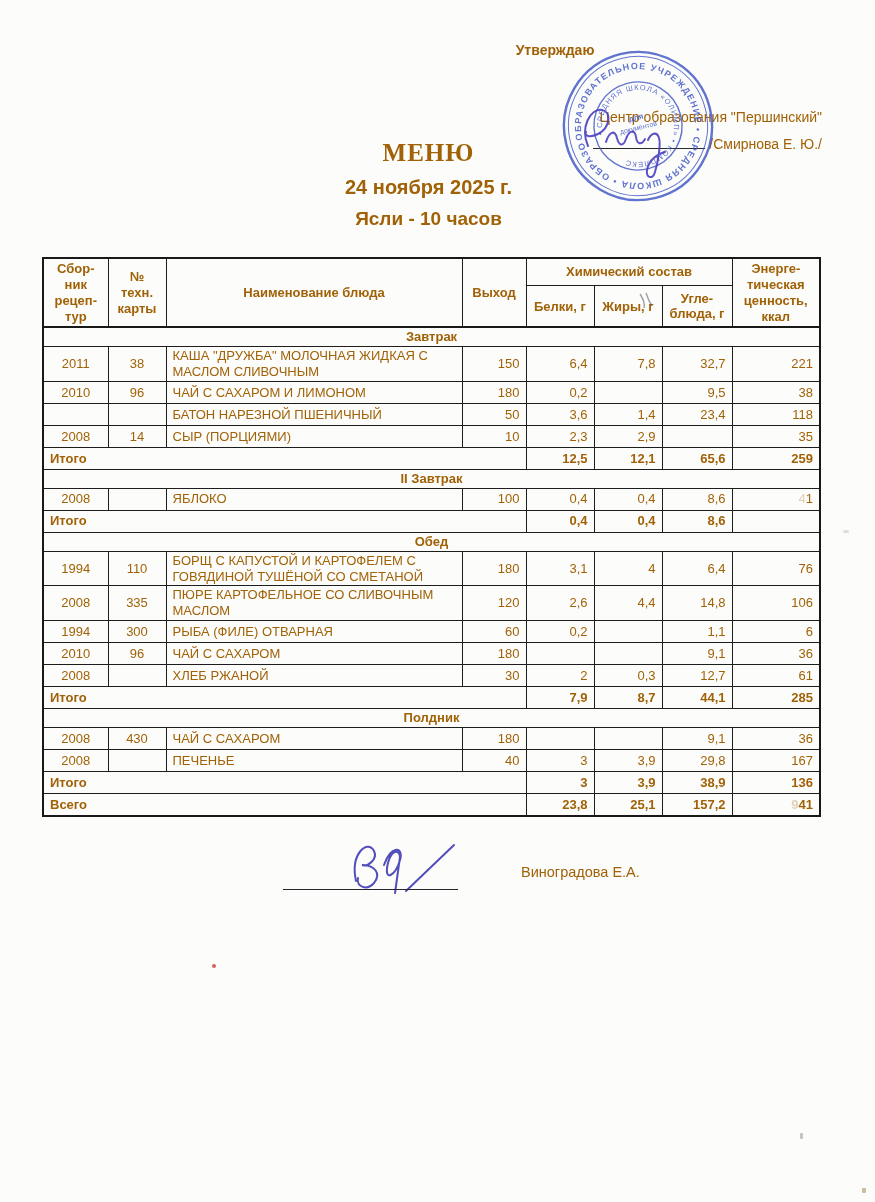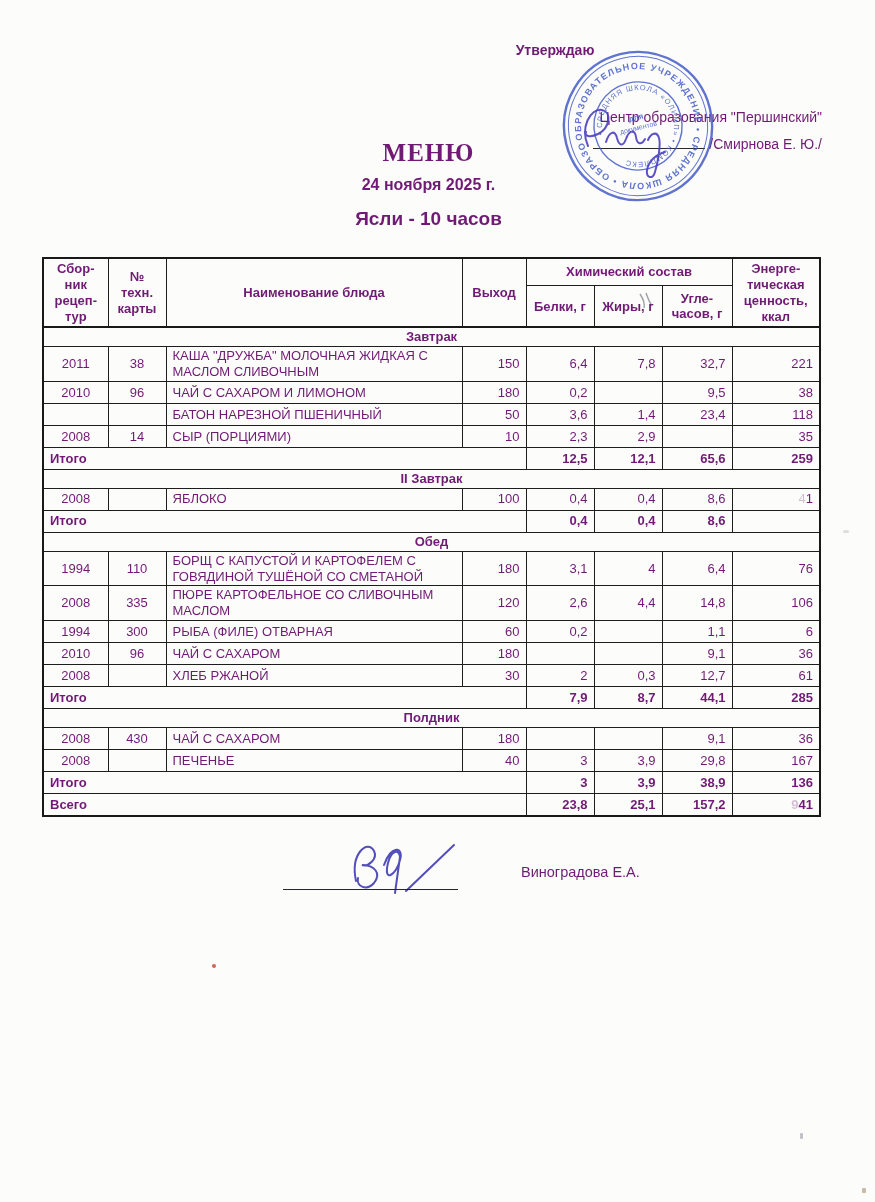--- a/index.html
+++ b/index.html
@@ -1,30 +1,30 @@
 <!DOCTYPE html>
 <html><head>
 <meta charset="utf-8">
 <style>
   html,body{margin:0;padding:0;}
   body{background:#d8d8d4;font-family:"Liberation Sans",sans-serif;}
   .page{position:relative;width:875px;height:1202px;background:#fcfcfa;margin:0 auto;
-        overflow:hidden;color:#701a75;}
+        overflow:hidden;color:#a16207;}
   
   .approve{position:absolute;top:42px;left:460px;width:190px;text-align:center;
            font-size:14px;font-weight:bold;}
   .appr-line{position:absolute;right:53px;font-size:14px;white-space:nowrap;}
   .l1{top:81px;}
   .l2{top:109px;}
   .sign-row{position:absolute;top:134px;right:53px;font-size:14px;display:flex;align-items:baseline;}
   .sig-line{display:inline-block;width:112px;border-bottom:1.6px solid #2a2a2a;height:14px;margin-right:4px;}
   .title{position:absolute;top:139px;left:38px;width:781px;text-align:center;
          font-family:"Liberation Serif",serif;font-size:25px;font-weight:bold;letter-spacing:1px;}
   .date{position:absolute;top:176px;left:38px;width:781px;text-align:center;
-        font-size:16px;font-weight:bold;}
+        font-size:20px;font-weight:bold;}
   .subtitle{position:absolute;top:208px;left:38px;width:781px;text-align:center;
         font-size:19px;font-weight:bold;}
   
   .stamp{position:absolute;left:558px;top:46px;opacity:.82;}
   .sig-svg{position:absolute;left:560px;top:98px;}
   .footer-sign{position:absolute;left:283px;top:833px;width:400px;height:70px;}
   .f-line{position:absolute;left:0;top:56px;width:175px;border-top:1.7px solid #26262c;}
   .f-name{position:absolute;left:210px;top:31px;font-size:14.5px;margin-left:28px;}
   .f-svg{position:absolute;left:55px;top:0;}
   
@@ -113,21 +113,21 @@
         <th colspan="3">Химический состав</th>
         <th rowspan="2">Энерге-
 тическая
 ценность,
 ккал</th>
       </tr>
       <tr>
         <th>Белки, г</th>
         <th>Жиры, г</th>
         <th>Угле-
-часов, г</th>
+блюда, г</th>
       </tr>
     </thead>
     <tbody>
         <tr>
           <td colspan="8" class="section">Завтрак</td>
         </tr>
         <tr class="data-row">
           <td class="c">2011</td>
           <td class="c">38</td>
           <td class="l">КАША "ДРУЖБА" МОЛОЧНАЯ ЖИДКАЯ С МАСЛОМ СЛИВОЧНЫМ</td>

